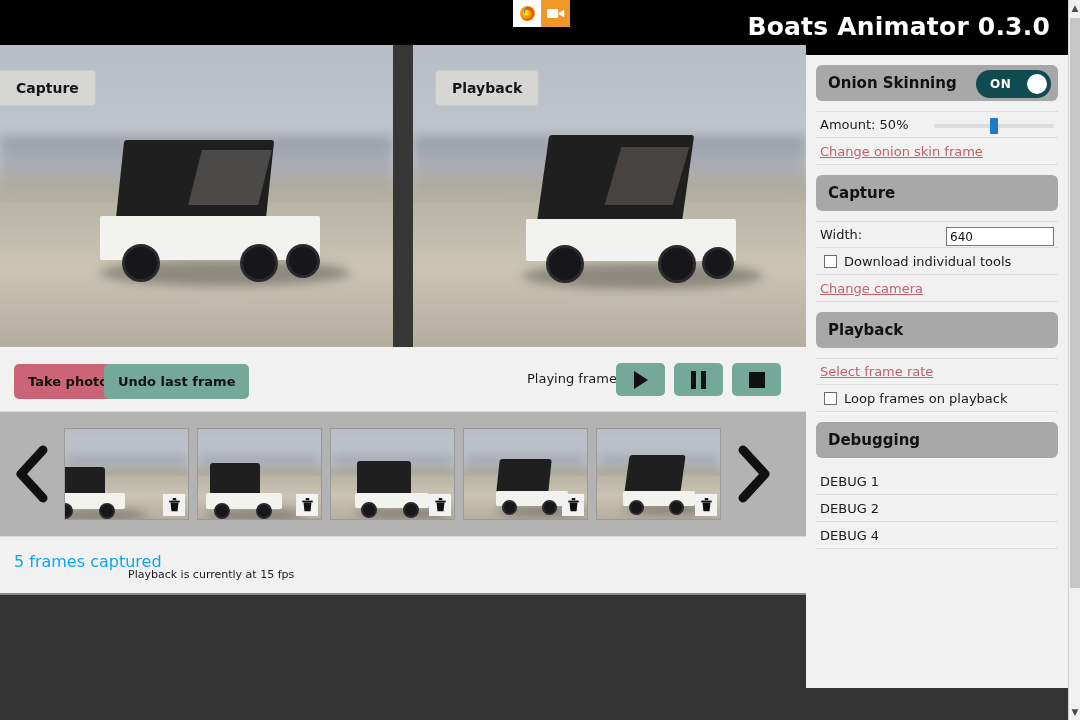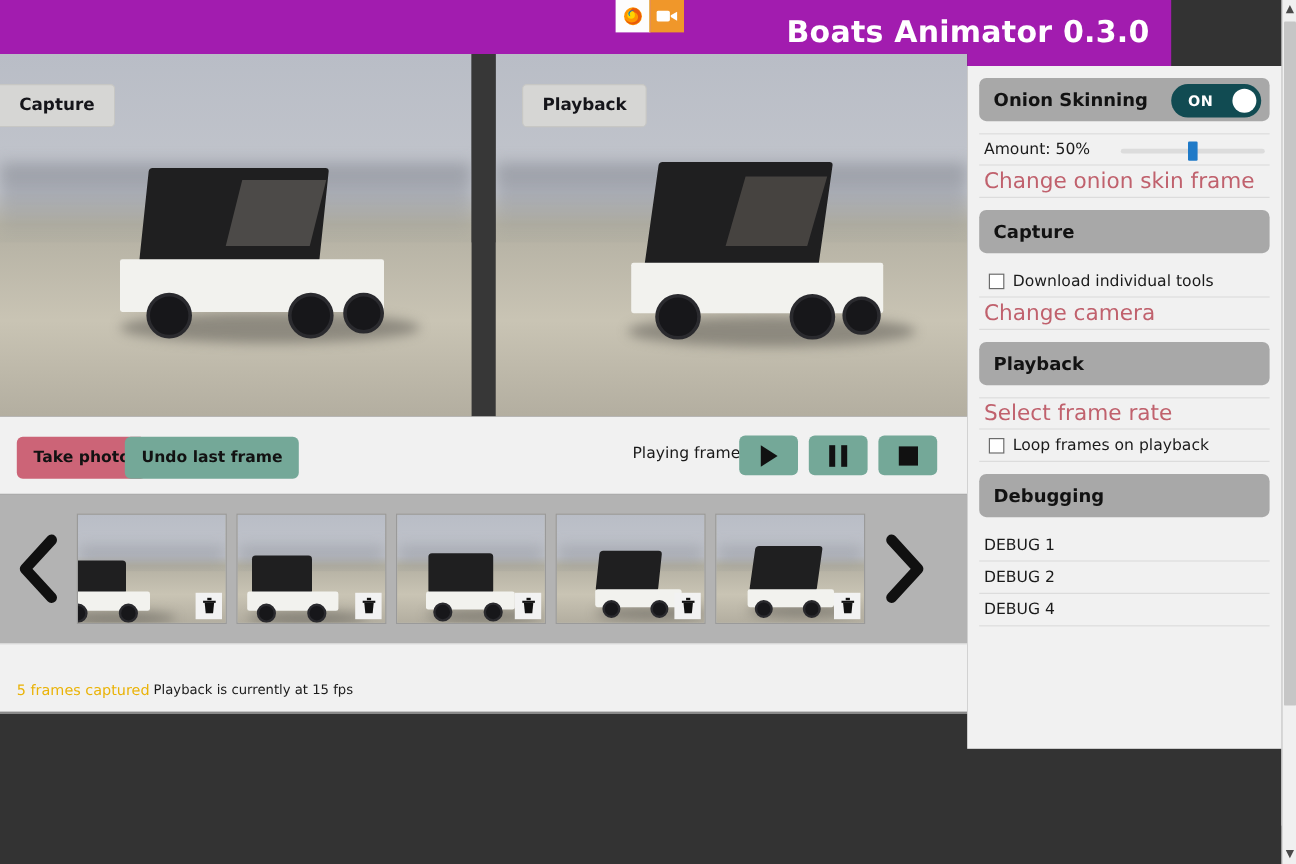--- a/index.html
+++ b/index.html
@@ -7,22 +7,22 @@
     margin: 0; padding: 0;
     width: 1080px; height: 720px;
     overflow: hidden;
     font-family: "DejaVu Sans", sans-serif;
     background: #333333;
   }
   #app { position: relative; width: 1080px; height: 720px; }
 
   
   .header {
-    position: absolute; left: 0; top: 0; width: 976px; height: 55px;
-    background: #a21caf;
+    position: absolute; left: 0; top: 0; width: 1068px; height: 55px;
+    background: #000000;
   }
   .tabstrip {
     position: absolute; left: 513px; top: 0; height: 27px;
     display: flex; align-items: center;
   }
   .tab-ff {
     width: 29px; height: 27px; background: #fdfdfd;
     display: flex; align-items: center; justify-content: center;
     border-right: 1px solid #e3a23a;
   }
@@ -151,27 +151,27 @@
     display: flex; align-items: center; justify-content: center;
     cursor: pointer;
   }
 
   
   .statusbar {
     position: absolute; left: 0; top: 536px; width: 806px; height: 59px;
     background: #f1f1f1; border-top: 1px solid #dadada;
     border-bottom: 2px solid #8a8a8a;
   }
-  .status-frames  { position: absolute; left: 14px;  top: 568px; font-size: 12px; color: #eab308; }
+  .status-frames  { position: absolute; left: 14px;  top: 552px; font-size: 16px; color: #0ea5e9; }
   .status-fps     { position: absolute; left: 128px; top: 568px; font-size: 11px; color: #1a1a1a; }
   .status-credit  { position: absolute; right: 16px; top: 568px; font-size: 12px; color: #1a1a1a; }
 
   
   .sidebar {
-    position: absolute; left: 806px; top: 55px; width: 262px; height: 569px;
+    position: absolute; left: 806px; top: 55px; width: 262px; height: 633px;
     background: #f1f1f1; overflow: hidden;
   }
   .sidebar-inner { padding: 0 10px; }
   .sec-head {
     margin: 10px 0 0 0; background: #a8a8a8; border-radius: 6px;
     padding: 9px 12px; font-size: 15px; font-weight: bold; color: #121212;
     position: relative; display: flex; align-items: center;
   }
   .sec-head.toggleable { padding-right: 8px; }
   .toggle {
@@ -188,21 +188,21 @@
   }
   .row {
     border-bottom: 1px solid #dcdcdc;
     padding: 1px 4px; min-height: 27px;
     display: flex; align-items: center; font-size: 13px; color: #1a1a1a;
     position: relative;
   }
   .row.first { border-top: 1px solid #dcdcdc; }
   .row .lbl { font-size: 13px; }
   .row a.link {
-    color: #c0616d; font-size: 18px; cursor: pointer;
+    color: #c0616d; text-decoration: underline; font-size: 13px; cursor: pointer;
   }
   .slider {
     position: absolute; right: 4px; top: 12px; width: 120px; height: 4px;
     background: #dcdcdc; border-radius: 2px;
   }
   .slider .thumbk {
     position: absolute; left: 50%; top: -6px; margin-left:-4px;
     width: 8px; height: 16px; background: #1f7ac8; border-radius: 1px; cursor: pointer;
   }
   .txtinput {
@@ -469,20 +469,24 @@
         </div>
       </div>
       <div class="row">
         <a class="link">Change onion skin frame</a>
       </div>
 
       <div class="sec-head">
         <span>Capture</span>
       </div>
       <div class="spacer"></div>
+      <div class="row first">
+        <span class="lbl">Width:</span>
+        <input class="txtinput" value="640" style="">
+      </div>
       <div class="row">
         <span class="cbx"></span>
         <span class="lbl">Download individual tools</span>
       </div>
       <div class="row">
         <a class="link">Change camera</a>
       </div>
 
       <div class="sec-head">
         <span>Playback</span>

